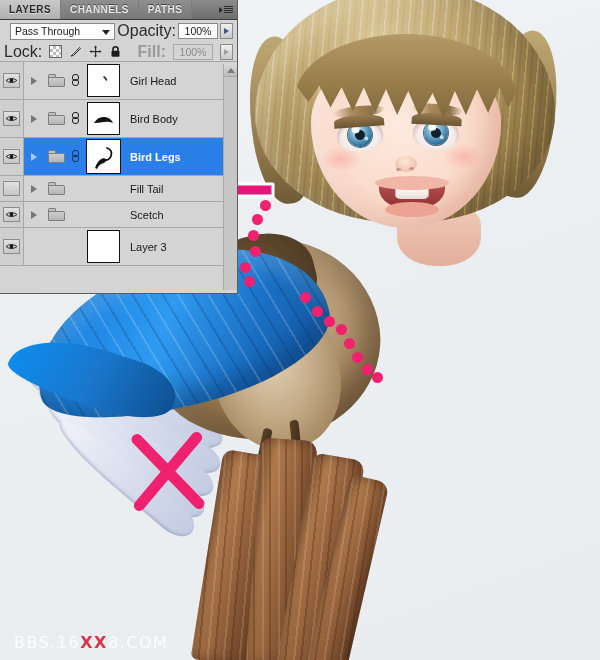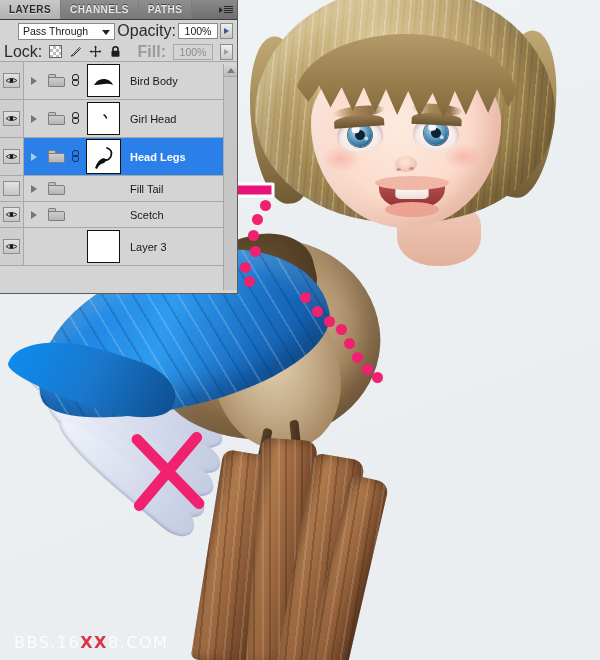--- a/index.html
+++ b/index.html
@@ -255,21 +255,21 @@
   }
   .menu-glyph { display:flex; align-items:center; gap:1px; }
   .menu-glyph .tri {
     width:0;height:0;border-left:4px solid #2a2a2a;border-top:3px solid transparent;border-bottom:3px solid transparent;
   }
   .menu-glyph .lines { display:flex; flex-direction:column; gap:1px; }
   .menu-glyph .lines i { display:block; width:9px; height:1px; background:#2a2a2a; }
 
   .blend-row {
     display:flex; align-items:center; gap:2px;
-    height:22px; padding:0 4px 0 18px;
+    height:22px; padding:0 4px 0 10px;
     background:#d4d4d4;
   }
   .combo {
     position:relative; flex:1; height:17px;
     background:#fff; border:1px solid #8a8a8a;
     display:flex; align-items:center; padding:0 14px 0 4px;
     font-size:10.5px;
   }
   .combo .caret {
     position:absolute; right:4px; top:6px;
@@ -595,26 +595,26 @@
         </div>
         <div class="linkcell">
           <span class="linkicon">
             <i></i>
             <i></i>
           </span>
         </div>
         <div class="thumbcell">
           <div class="thumb">
             <svg width="31" height="31" viewBox="0 0 31 31">
-              <path d="M6 20 q4 -7 11 -6 q6 1 8 6 q-4 -2 -9 -1 q-6 1 -10 1 z" fill="#121212"></path>
+              <path d="M16 12 q2 1 2.4 3" stroke="#111" stroke-width="1.4" fill="none" stroke-linecap="round"></path>
             </svg>
           </div>
         </div>
         <div class="namecell">
-          <span class="lname">Bird Body</span>
+          <span class="lname">Girl Head</span>
         </div>
       </div>
       <div class="row">
         <div class="eyecell">
           <div class="eyebox">
             <svg class="eye-g" viewBox="0 0 14 10">
               <path d="M1 5 q6 -4.5 12 0 q-6 4.5 -12 0 z" fill="#f2f2f2" stroke="#1b1b1b" stroke-width="1.1"></path>
               <circle cx="7" cy="5" r="2.1" fill="#1b1b1b"></circle>
             </svg>
           </div>
@@ -630,26 +630,26 @@
         </div>
         <div class="linkcell">
           <span class="linkicon">
             <i></i>
             <i></i>
           </span>
         </div>
         <div class="thumbcell">
           <div class="thumb">
             <svg width="31" height="31" viewBox="0 0 31 31">
-              <path d="M16 12 q2 1 2.4 3" stroke="#111" stroke-width="1.4" fill="none" stroke-linecap="round"></path>
+              <path d="M6 20 q4 -7 11 -6 q6 1 8 6 q-4 -2 -9 -1 q-6 1 -10 1 z" fill="#121212"></path>
             </svg>
           </div>
         </div>
         <div class="namecell">
-          <span class="lname">Girl Head</span>
+          <span class="lname">Bird Body</span>
         </div>
       </div>
       <div class="row selected">
         <div class="eyecell">
           <div class="eyebox">
             <svg class="eye-g" viewBox="0 0 14 10">
               <path d="M1 5 q6 -4.5 12 0 q-6 4.5 -12 0 z" fill="#f2f2f2" stroke="#1b1b1b" stroke-width="1.1"></path>
               <circle cx="7" cy="5" r="2.1" fill="#1b1b1b"></circle>
             </svg>
           </div>
@@ -671,21 +671,21 @@
         </div>
         <div class="thumbcell">
           <div class="thumb">
             <svg width="31" height="31" viewBox="0 0 31 31">
               <path d="M18 6 q6 2 4 8 q-2 5 -7 4" stroke="#111" stroke-width="1.8" fill="none" stroke-linecap="round"></path>
               <path d="M6 26 q3 -9 9 -10 l3 2 -3 3 q-5 1 -7 6 z" fill="#111"></path>
             </svg>
           </div>
         </div>
         <div class="namecell">
-          <span class="lname">Head Legs</span>
+          <span class="lname">Bird Legs</span>
         </div>
       </div>
       <div class="row h-thin">
         <div class="eyecell">
           <div class="eyebox"></div>
         </div>
         <div class="arrowcell">
           <span class="tri-right"></span>
         </div>
         <div class="foldercell">

